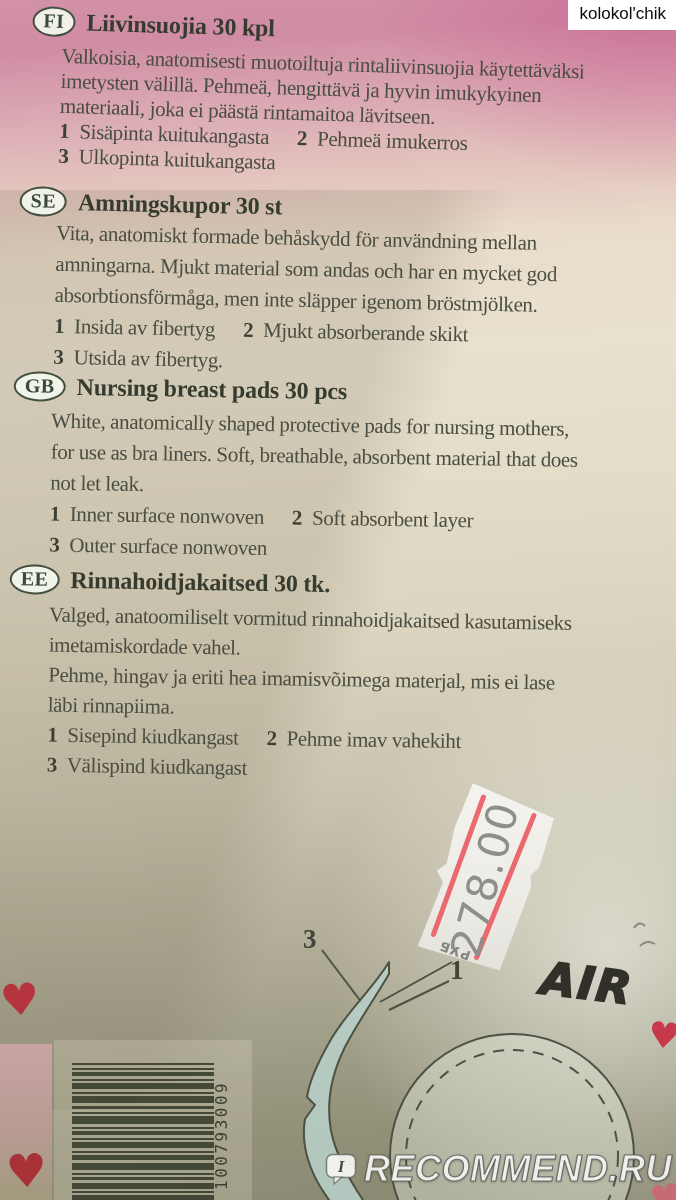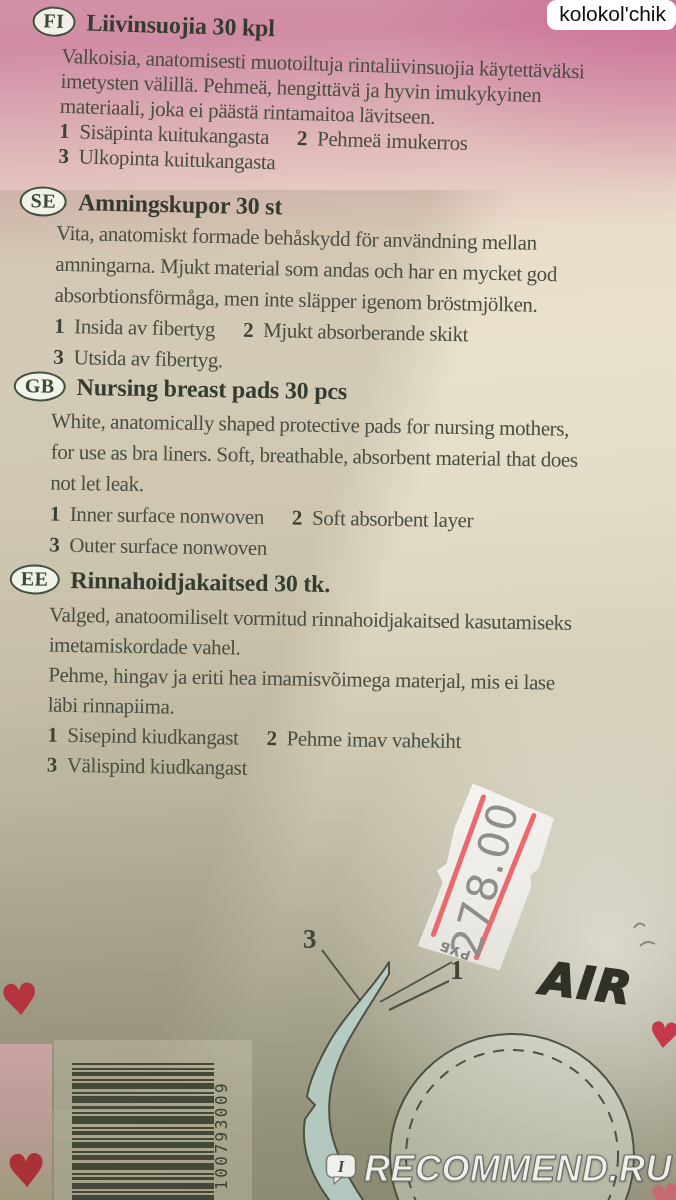--- a/index.html
+++ b/index.html
@@ -40,21 +40,21 @@
   .sec-se .bodyl{margin-left:37px; margin-top:1px;}
   .sec-gb{left:14px; top:371px; transform:rotate(0.9deg); --lh:31px;}
   .sec-gb .bodyl{margin-left:38px; margin-top:4px;}
   .sec-ee{left:10px; top:564px; transform:rotate(0.9deg); --lh:30px;}
   .sec-ee .bodyl{margin-left:40px; margin-top:5px;}
   
   .wm-top{
     position:absolute; top:0; right:0; z-index:9;
     background:#ffffff; color:#0b0b0b;
     font-family:"Liberation Sans","DejaVu Sans",sans-serif;
-    font-size:21px; line-height:24px; padding:2px 10px 4px 12px;border-radius:9px;
+    font-size:17px; line-height:24px; padding:2px 10px 4px 12px;
   }
   .wm-bottom{
     position:absolute; right:4px; bottom:10px; z-index:9;
     display:flex; align-items:center; gap:5px;
   }
   .wm-bottom .wm-text{
     font-family:"Liberation Sans","DejaVu Sans",sans-serif;
     font-weight:bold; font-style:italic; font-size:36px; letter-spacing:.5px;
     color:rgba(242,242,238,.97);
     -webkit-text-stroke:1.2px rgba(92,92,88,.85);

